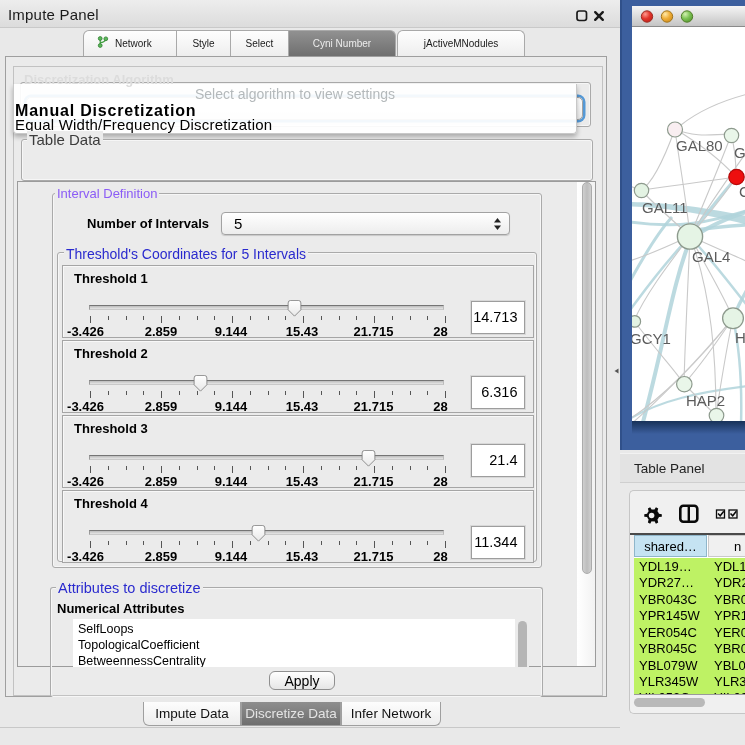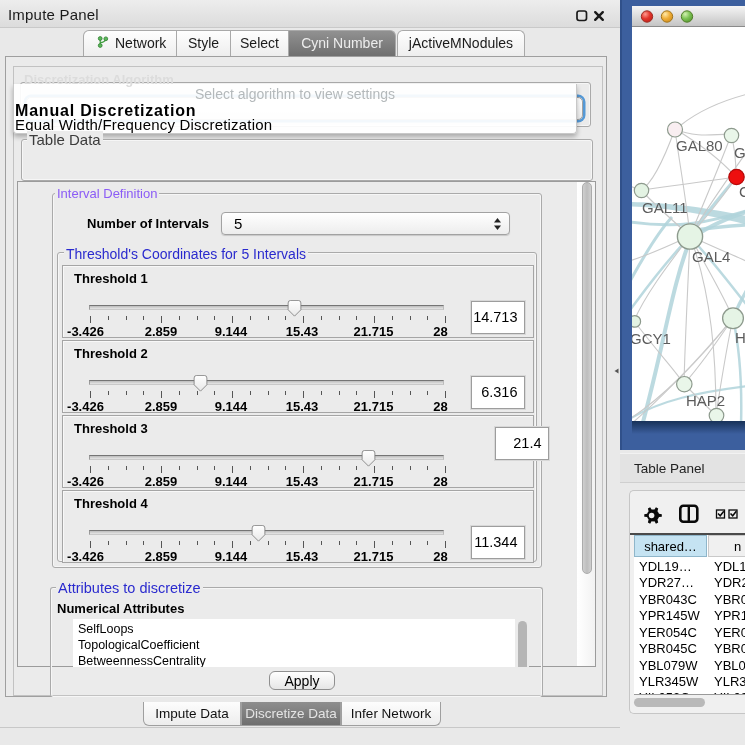--- a/index.html
+++ b/index.html
@@ -6,21 +6,21 @@
  font-family:"Liberation Sans",sans-serif;background:#e9e9e9;}
 *{box-sizing:border-box;}
 .abs{position:absolute;}
 #stage{position:relative;width:745px;height:745px;}
 
 #titlebar{left:0;top:0;width:620px;height:28px;background:linear-gradient(#ededed,#dcdcdc);
  border-bottom:1px solid #c9c9c9;}
 #titletext{left:8px;top:6px;font-size:15px;letter-spacing:.2px;color:#1a1a1a;}
 
 .tab{position:absolute;top:30px;height:26px;background:linear-gradient(#fefefe,#eeeeee);
- border:1px solid #a9a9a9;border-bottom:none;font-size:14px;color:#1a1a1a;
+ border:1px solid #a9a9a9;border-bottom:none;font-size:10px;color:#1a1a1a;
  text-align:center;line-height:25px;}
 .tabsel{background:linear-gradient(#919191,#6f6f6f);color:#ededed;}
 
 #cpanel{left:5px;top:56px;width:602px;height:641px;border:1px solid #9f9f9f;background:#ebebeb;}
 #cpanel2{left:13px;top:66px;width:590px;height:630px;border:1px solid #c2c2c2;background:#ebebeb;}
 .groupbox{position:absolute;border:1px solid #aaa;border-radius:3px;
  box-shadow:inset 0 0 0 1px #f6f6f6;}
 .gtitle{position:absolute;font-size:13px;background:#ebebeb;padding:0 2px;white-space:nowrap;}
 .combo{position:absolute;background:linear-gradient(#ffffff,#ededed);border:1px solid #a2a2a2;
  border-radius:4px;font-size:13px;color:#000;box-shadow:0 1px 1px rgba(0,0,0,.15);}
@@ -229,21 +229,21 @@
       <div class="ticklabels" style="left:410.5px;top:473.5px;width:60px;text-align:center;">28</div>
       <svg class="thumb" style="position:absolute;left:360px;top:450px;" width="17" height="20" viewBox="0 0 17 20">
         <defs>
           <linearGradient id="g415" x1="0" y1="0" x2="0" y2="1">
             <stop offset="0" stop-color="#ffffff"></stop>
             <stop offset="1" stop-color="#e8e8e8"></stop>
           </linearGradient>
         </defs>
         <path d="M4 0.5 h9 a3 3 0 0 1 3 3 v8 l-7.5 7.5 L1 11.5 V3.5 a3 3 0 0 1 3-3 Z" fill="url(#g415)" stroke="#7e7e7e" stroke-width="1"></path>
       </svg>
-      <div class="vbox" style="left:470.5px;top:427px;margin-left:24px;">21.4</div>
+      <div class="vbox" style="left:470.5px;top:444px;">21.4</div>
       <div class="tpanel" style="left:62px;top:490px;width:472px;height:72.5px;"></div>
       <div class="thlabel" style="left:74px;top:496px;">Threshold 4</div>
       <div class="track" style="left:89px;top:530px;width:355px;"></div>
       <div style="position:absolute;left:90.0px;top:540.5px;width:1px;height:7px;background:#555;"></div>
       <div style="position:absolute;left:107.8px;top:540.5px;width:1px;height:4px;background:#555;"></div>
       <div style="position:absolute;left:125.5px;top:540.5px;width:1px;height:4px;background:#555;"></div>
       <div style="position:absolute;left:143.3px;top:540.5px;width:1px;height:4px;background:#555;"></div>
       <div style="position:absolute;left:161.0px;top:540.5px;width:1px;height:7px;background:#555;"></div>
       <div style="position:absolute;left:178.8px;top:540.5px;width:1px;height:4px;background:#555;"></div>
       <div style="position:absolute;left:196.5px;top:540.5px;width:1px;height:4px;background:#555;"></div>
@@ -429,21 +429,21 @@
     </g>
   </svg>
 
   <div class="abs" style="left:630px;top:533px;width:115px;height:2px;background:#4a4a4a;"></div>
   <div class="abs" style="left:634px;top:535px;width:111px;height:160px;overflow:hidden;background:#fff;">
     <div style="position:absolute;left:0;top:0;width:73px;height:22px;background:#c5e3f2;border:1px solid #8fb6ca;
      text-align:center;font-size:13px;line-height:21px;">shared…</div>
     <div style="position:absolute;left:74px;top:0;width:60px;height:22px;background:#f0f0f0;border:1px solid #c9c9c9;
      font-size:13px;line-height:21px;padding-left:25px;">n</div>
   </div>
-  <div class="abs" style="left:634px;top:558px;width:111px;height:137px;overflow:hidden;font-size:13px;background:#ffffff;">
+  <div class="abs" style="left:634px;top:558px;width:111px;height:137px;overflow:hidden;font-size:13px;background:#bef264;">
     <div class="hrow" style="left:5px;top:1px;">YDL19…</div>
       <div class="hrow" style="left:80px;top:1px;">YDL19</div>
     <div class="hrow" style="left:5px;top:17px;">YDR27…</div>
       <div class="hrow" style="left:80px;top:17px;">YDR29</div>
     <div class="hrow" style="left:5px;top:34px;">YBR043C</div>
       <div class="hrow" style="left:80px;top:34px;">YBR09</div>
     <div class="hrow" style="left:5px;top:50px;">YPR145W</div>
       <div class="hrow" style="left:80px;top:50px;">YPR19</div>
     <div class="hrow" style="left:5px;top:67px;">YER054C</div>
       <div class="hrow" style="left:80px;top:67px;">YER09</div>

